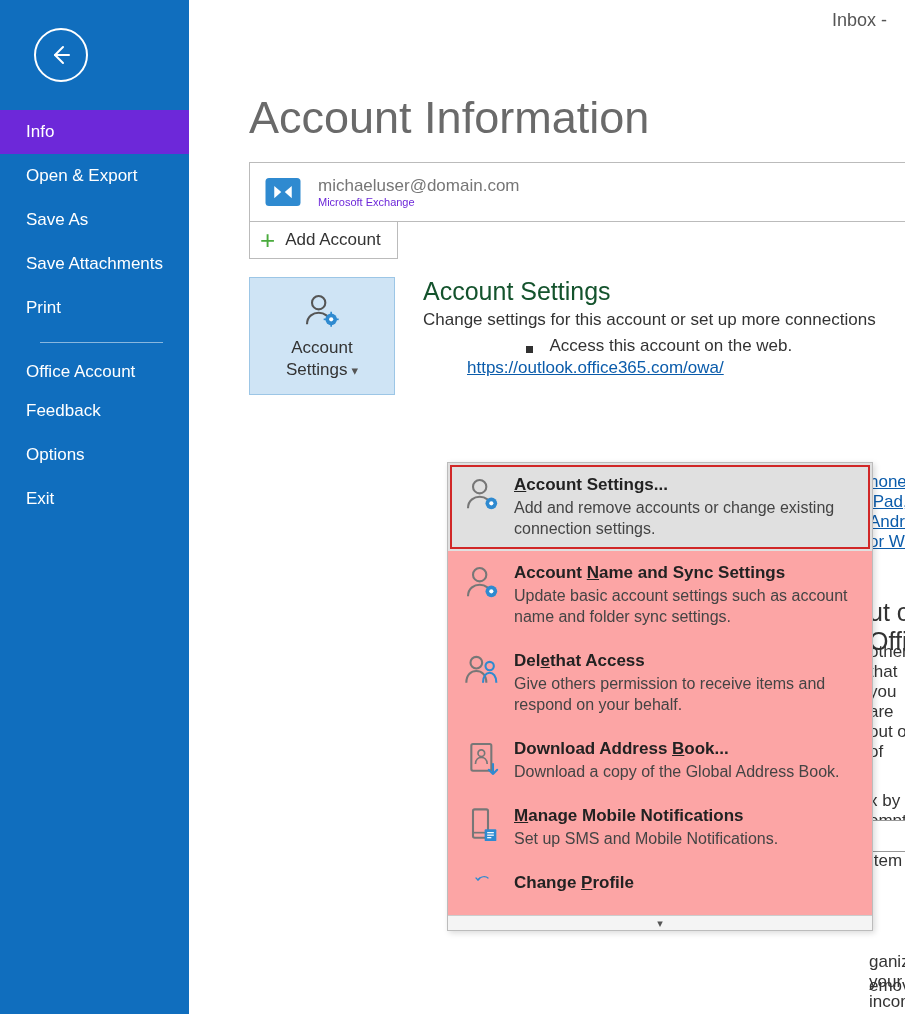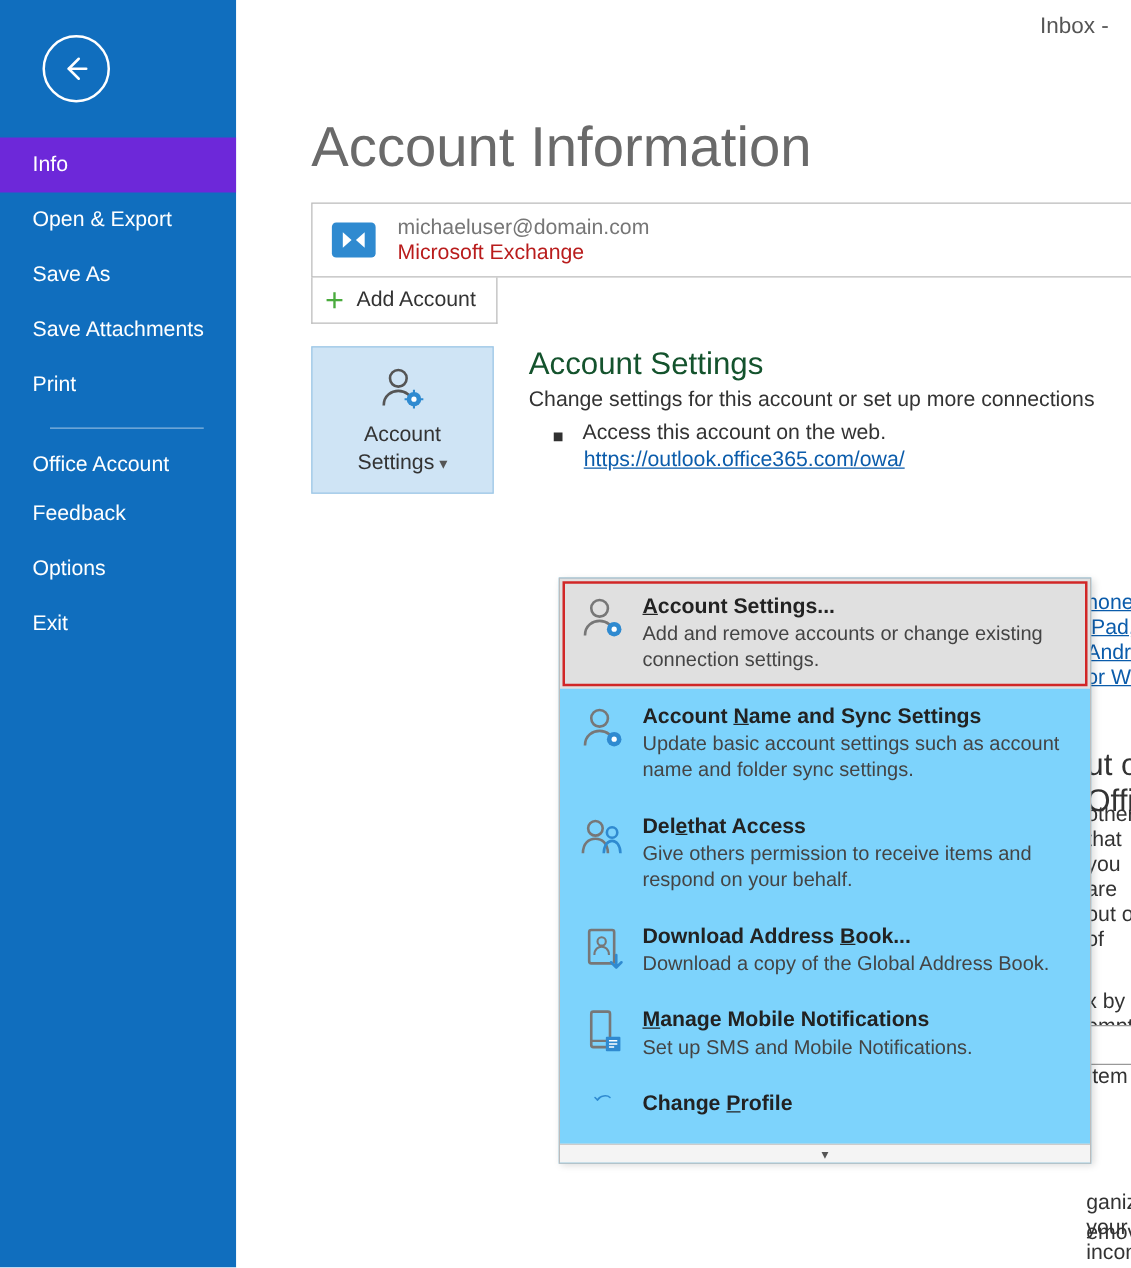--- a/index.html
+++ b/index.html
@@ -92,22 +92,22 @@
     display: flex;
     align-items: center;
     justify-content: center;
   }
   .exchange-icon svg { width: 42px; height: 42px; }
   .account-info .email {
     font-size: 17px;
     color: #767676;
   }
   .account-info .type {
-    font-size: 17px;
-    color: #b91c1c;
+    font-size: 11px;
+    color: #6d28d9;
   }
   .add-account {
     margin-left: 60px;
     border: 1px solid #bbb;
     border-top: none;
     display: inline-flex;
     align-items: center;
     padding: 8px 16px 8px 10px;
     font-size: 17px;
     color: #333;
@@ -161,20 +161,21 @@
     font-size: 17px;
     color: #333;
     margin-bottom: 6px;
     max-width: 620px;
   }
   .bullet-row {
     display: flex;
     align-items: flex-start;
     margin-left: 20px;
     margin-bottom: 2px;
+    justify-content: center;
   }
   .bullet {
     width: 7px;
     height: 7px;
     background: #313131;
     margin-top: 10px;
     margin-right: 16px;
     flex-shrink: 0;
   }
   .bullet-text {
@@ -241,21 +242,21 @@
     top: 976px;
     font-size: 17px;
     color: #333;
   }
   
   .dropdown {
     position: absolute;
     left: 258px;
     top: 462px;
     width: 424px;
-    background: #7dd3fc;
+    background: #fca5a5;
     border: 1px solid #bcbcbc;
     box-shadow: 2px 2px 6px rgba(0,0,0,0.15);
     z-index: 50;
   }
   .dd-item {
     display: flex;
     padding: 12px 14px 12px 14px;
     cursor: pointer;
   }
   .dd-item.highlight {

